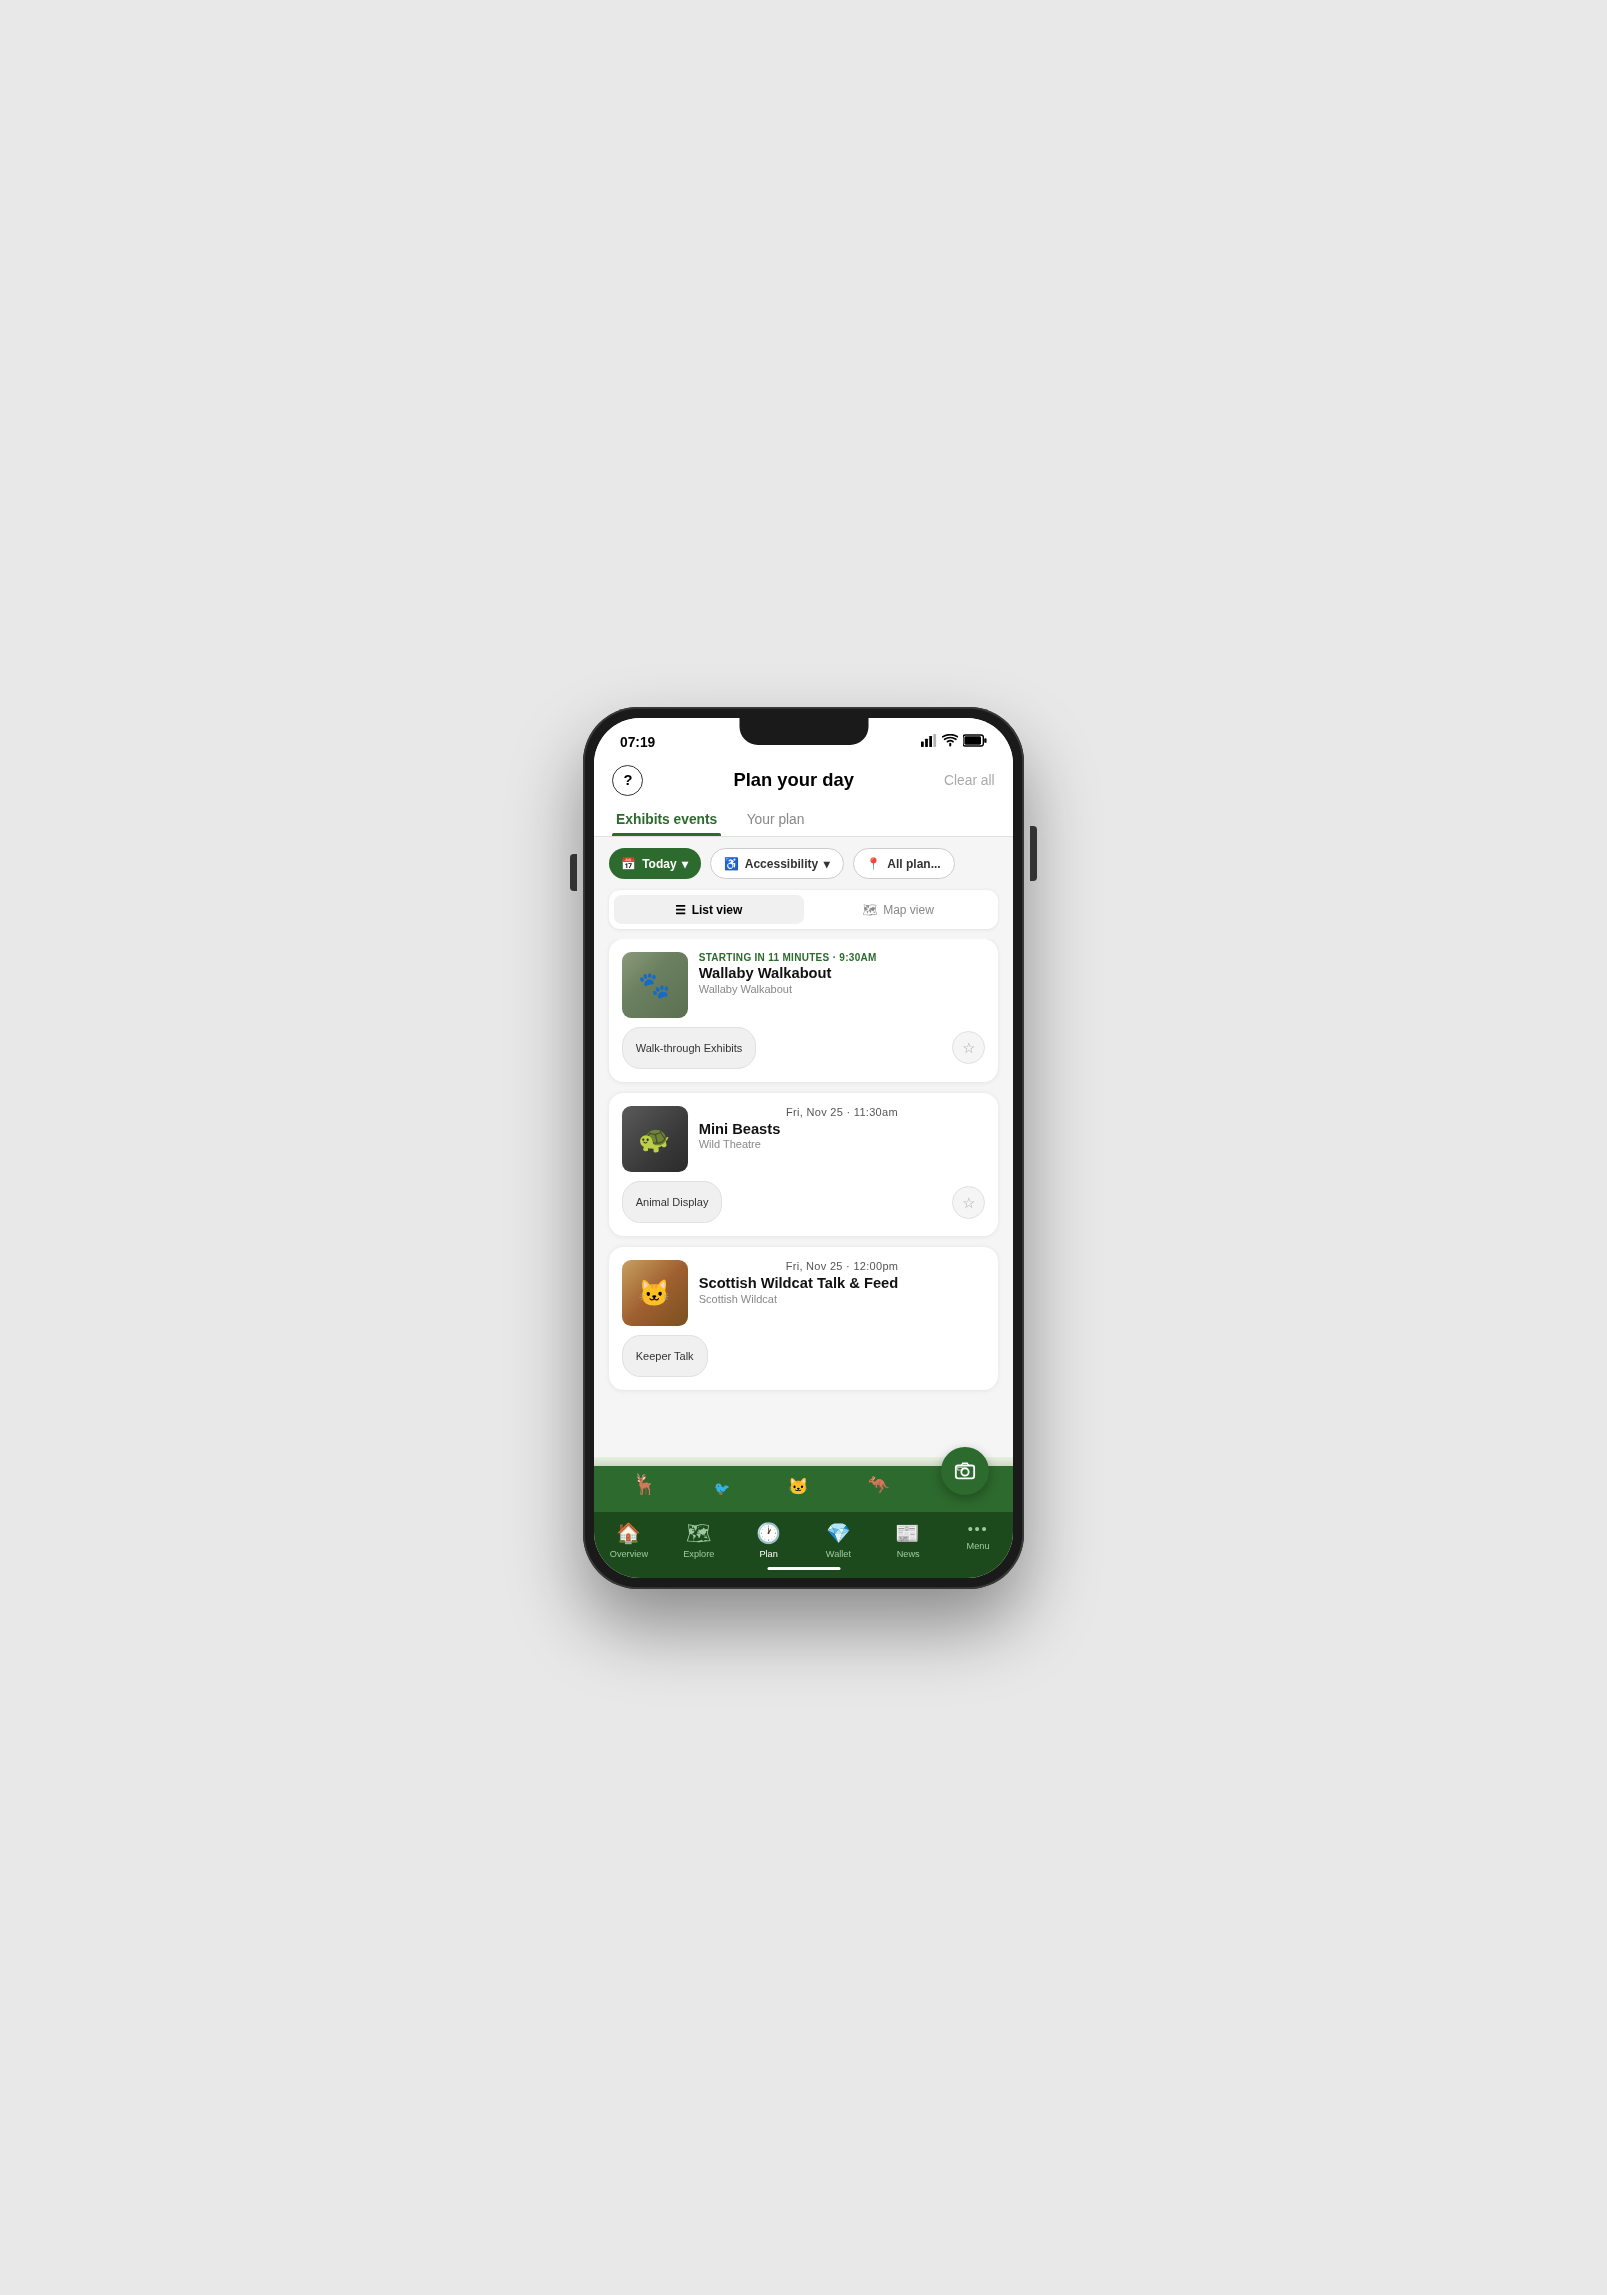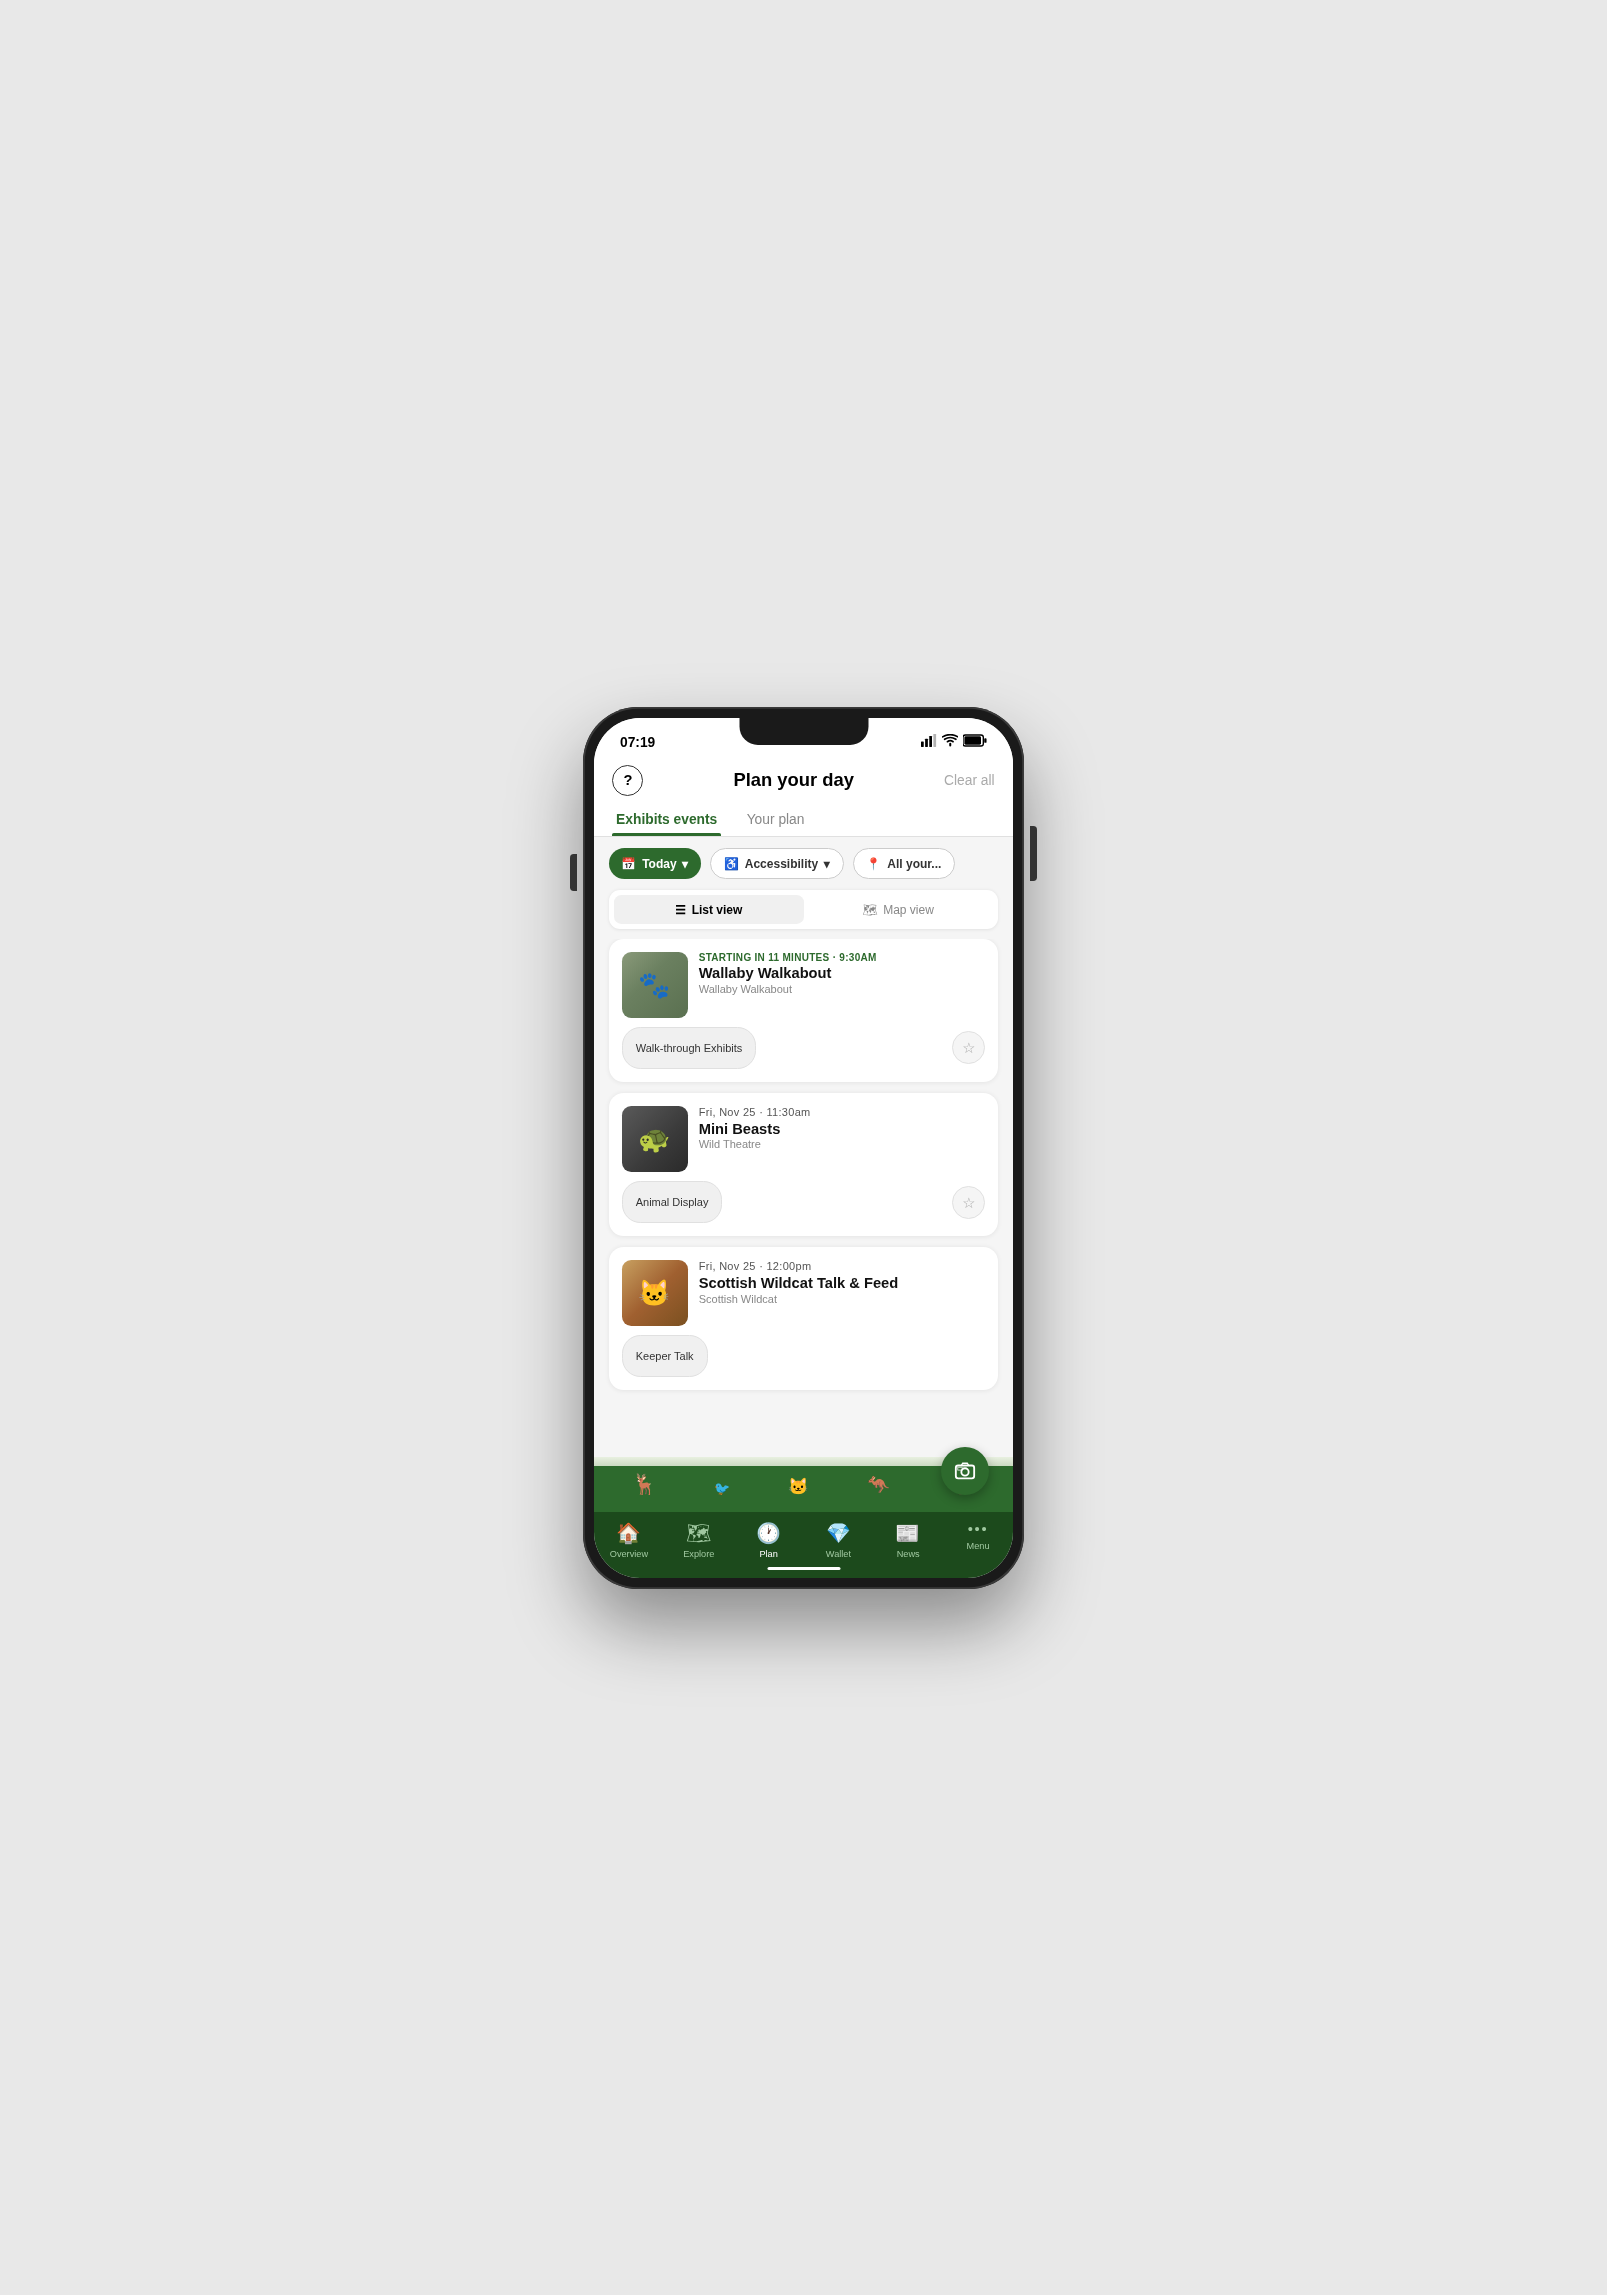--- a/index.html
+++ b/index.html
@@ -296,20 +296,21 @@
       text-transform: uppercase;
       letter-spacing: 0.3px;
       margin-bottom: 2.8px;
     }
 
     .event-time-label.regular {
       color: #555;
       font-weight: 400;
       text-transform: none;
       font-size: 11px;
+      text-align: center;
     }
 
     .event-title {
       font-size: 14.7px;
       font-weight: 700;
       color: #111;
       margin-bottom: 1.8px;
     }
 
     .event-subtitle {
@@ -525,21 +526,21 @@
         <span>Today</span>
         <span>▾</span>
       </button>
       <button class="filter-btn outline">
         <span>♿</span>
         <span>Accessibility</span>
         <span>▾</span>
       </button>
       <button class="filter-btn outline">
         <span>📍</span>
-        <span>All your...</span>
+        <span>All plan...</span>
       </button>
     </div>
 
     <div class="view-toggle">
       <div class="view-btn active">
         <span>☰</span>
         <span>List view</span>
       </div>
       <div class="view-btn inactive">
         <span>🗺</span>

